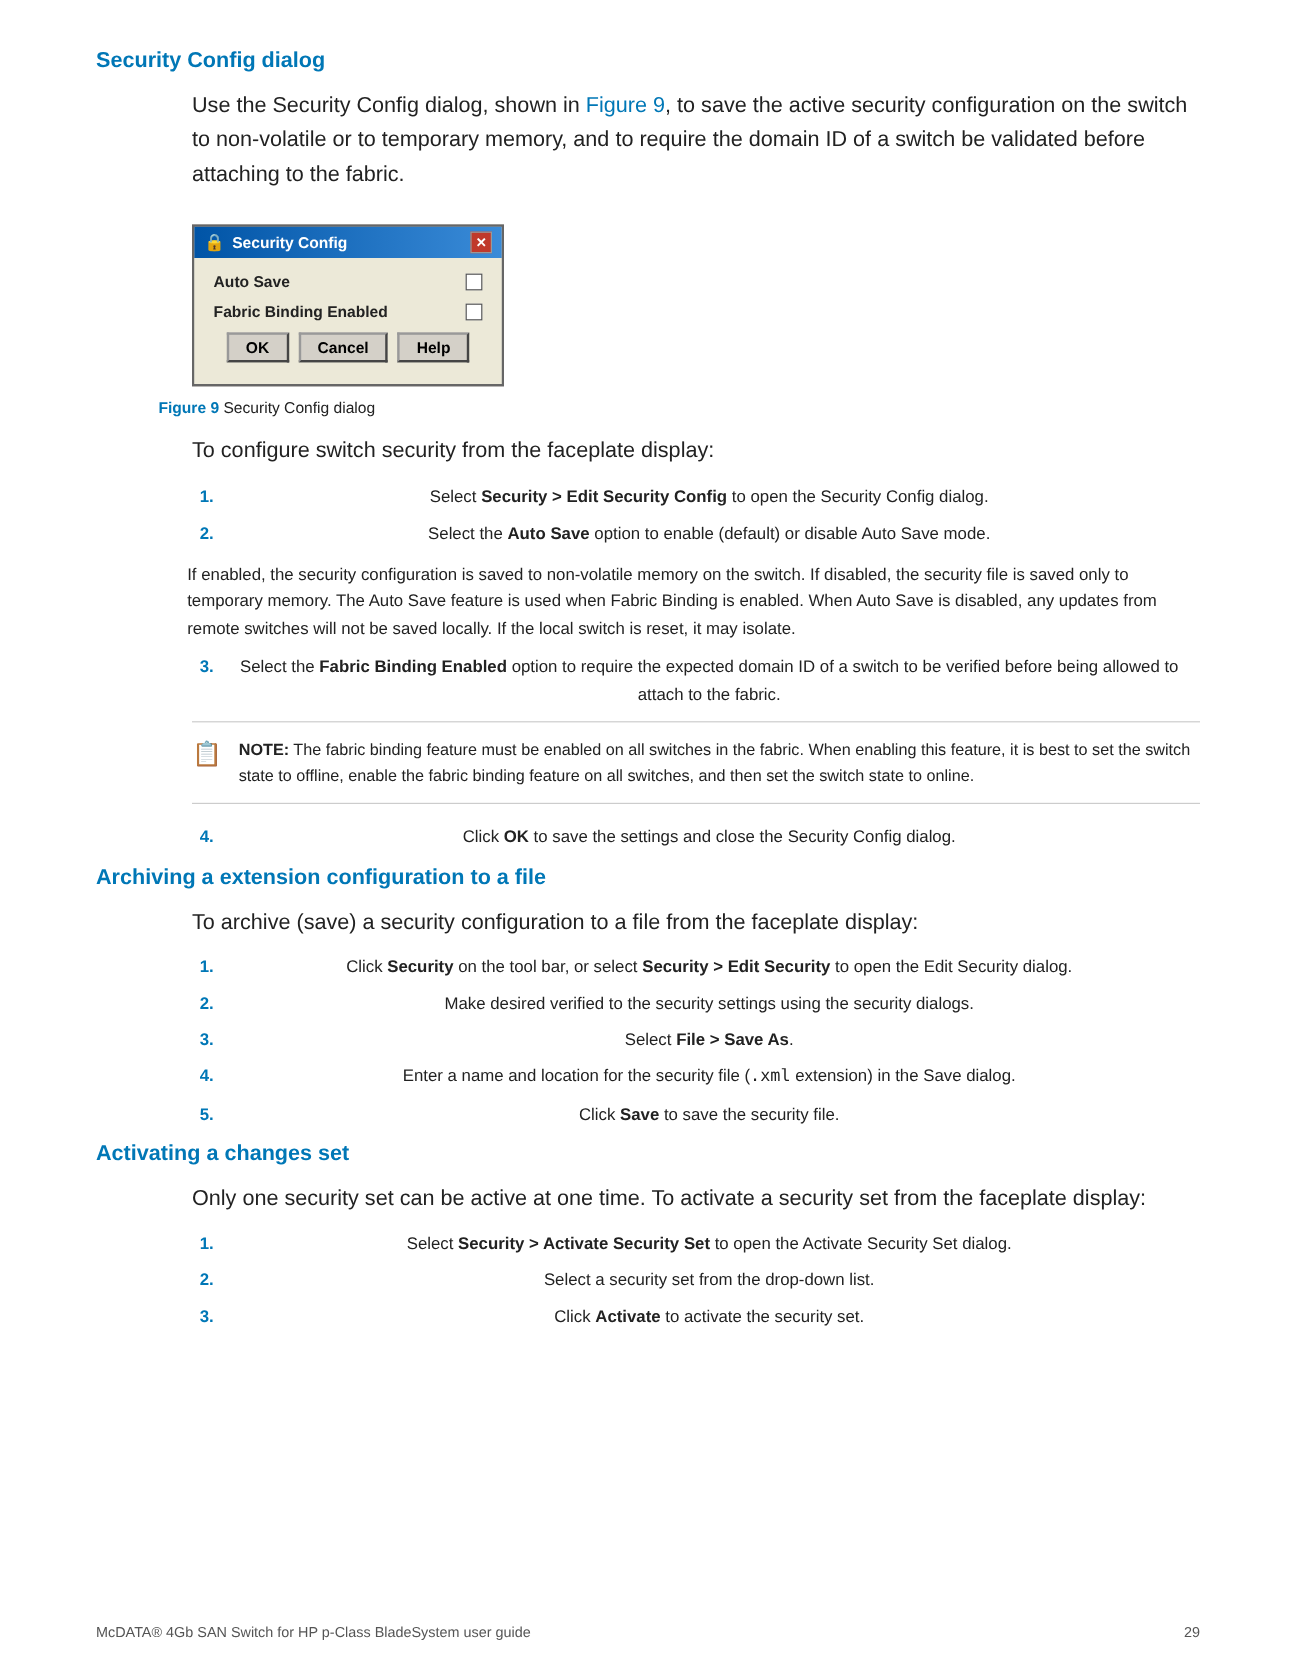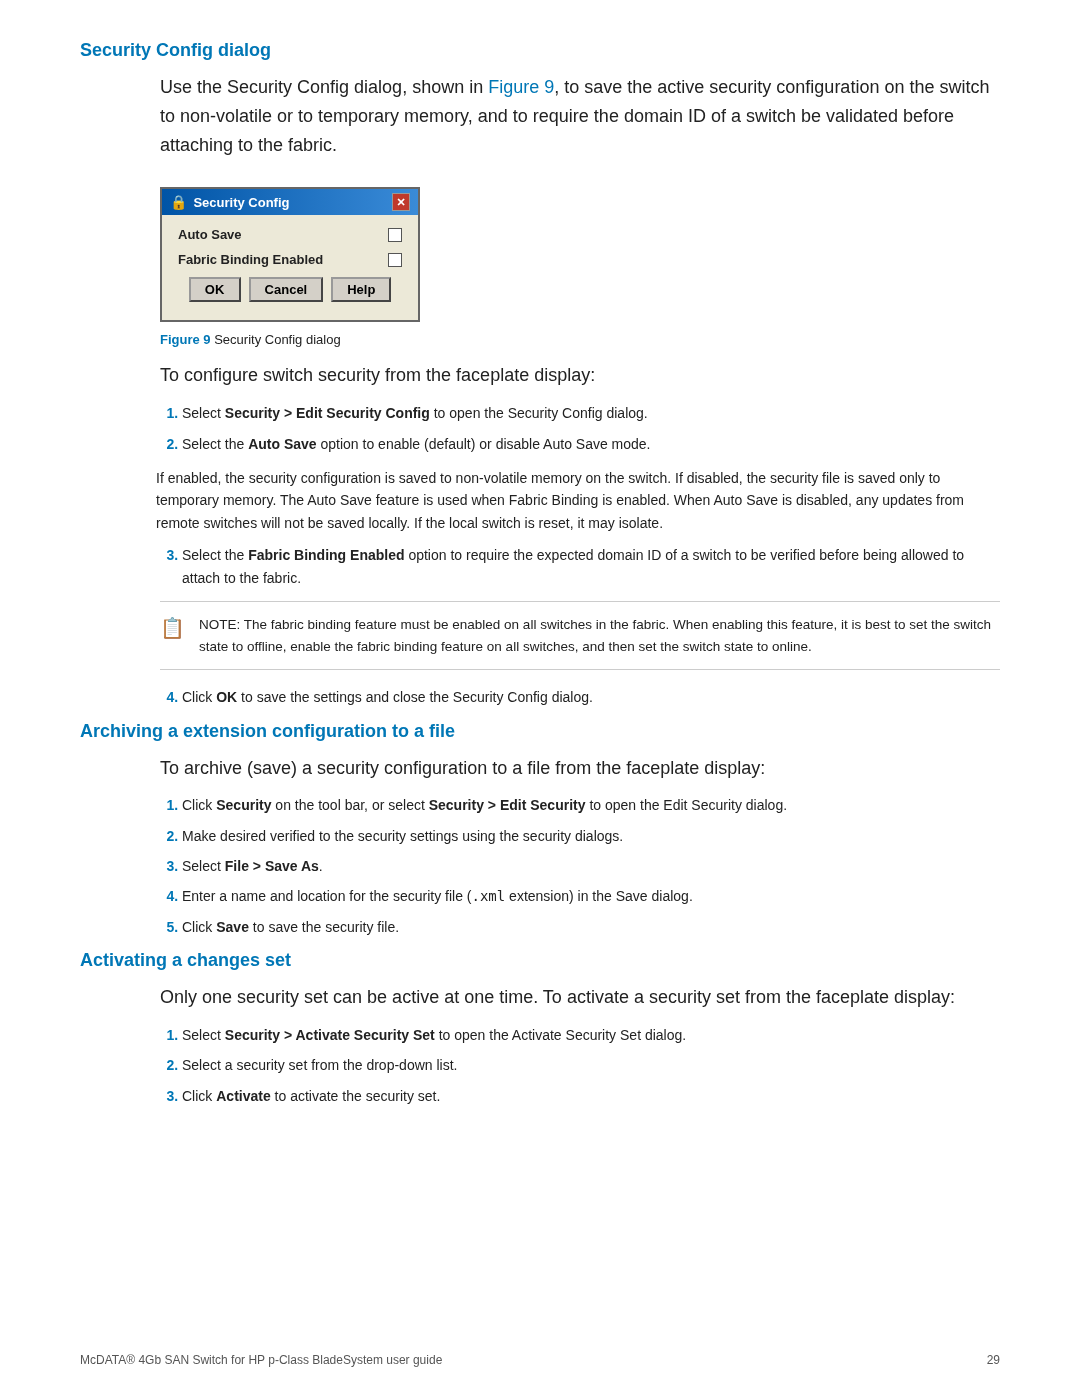--- a/index.html
+++ b/index.html
@@ -104,33 +104,34 @@
       padding: 3px 14px;
       font-size: 13px;
       font-weight: bold;
       cursor: pointer;
       min-width: 52px;
       text-align: center;
     }
 
     
     .figure-caption {
-      margin-left: 80px;
+      margin-left: 52px;
       margin-bottom: 14px;
       font-size: 13px;
     }
     .figure-caption .fig-label {
       color: #0077b6;
       font-weight: bold;
     }
 
     
     ol.steps {
       margin-left: 102px;
       margin-bottom: 12px;
+      text-align: center;
     }
     ol.steps li {
       margin-bottom: 8px;
       line-height: 1.6;
       font-size: 14px;
     }
     ol.steps li::marker {
       color: #0077b6;
       font-weight: bold;
     }
@@ -158,21 +159,21 @@
       font-size: 20px;
       color: #555;
       flex-shrink: 0;
       margin-top: 2px;
     }
     .note-content {
       font-size: 13.5px;
       line-height: 1.6;
     }
     .note-label {
-      font-weight: normal;
+      font-weight: bold;
     }
 
     
     .page-footer {
       position: fixed;
       bottom: 30px;
       left: 0;
       right: 0;
       display: flex;
       justify-content: flex-end;

